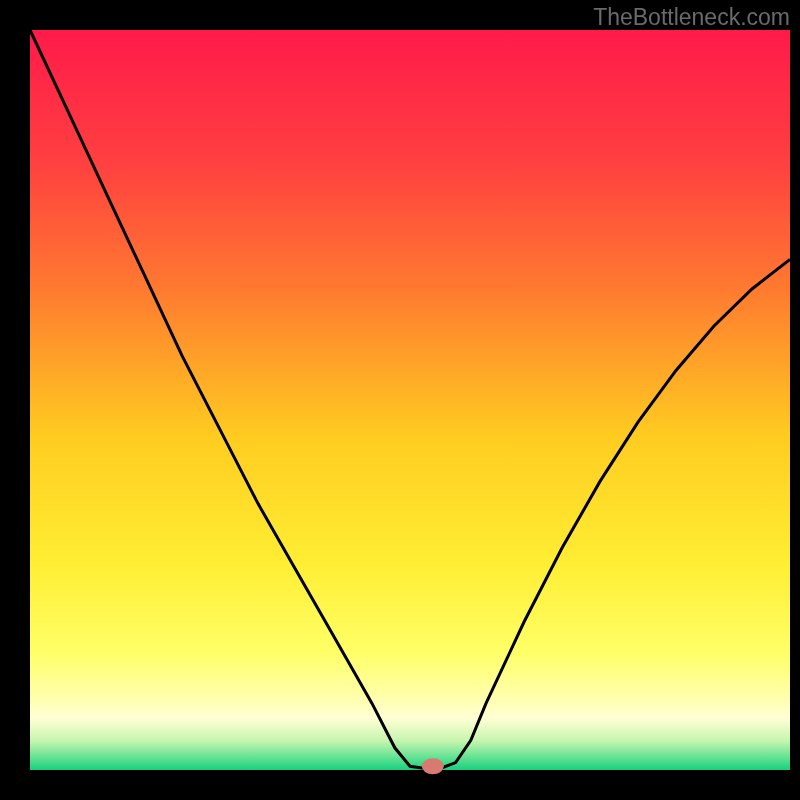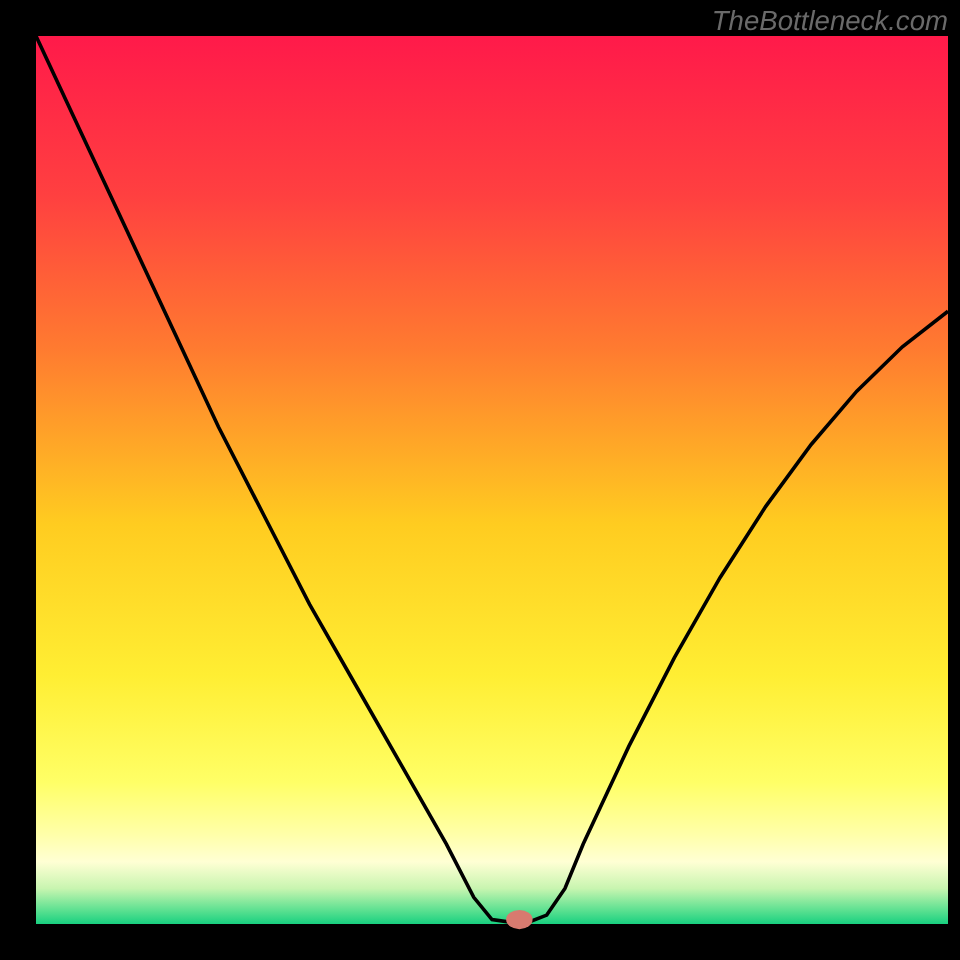--- a/index.html
+++ b/index.html
@@ -17,21 +17,20 @@
     height: 800px;
   }
   .watermark {
     position: absolute;
     top: 4px;
     right: 10px;
     color: #6a6a6a;
     font-size: 23px;
     font-weight: 500;
     z-index: 10;
-    font-style: italic;
   }
   svg {
     display: block;
   }
 </style>
 </head>
 <body>
 
 <div class="chart-container">
   <div class="watermark">TheBottleneck.com</div>

